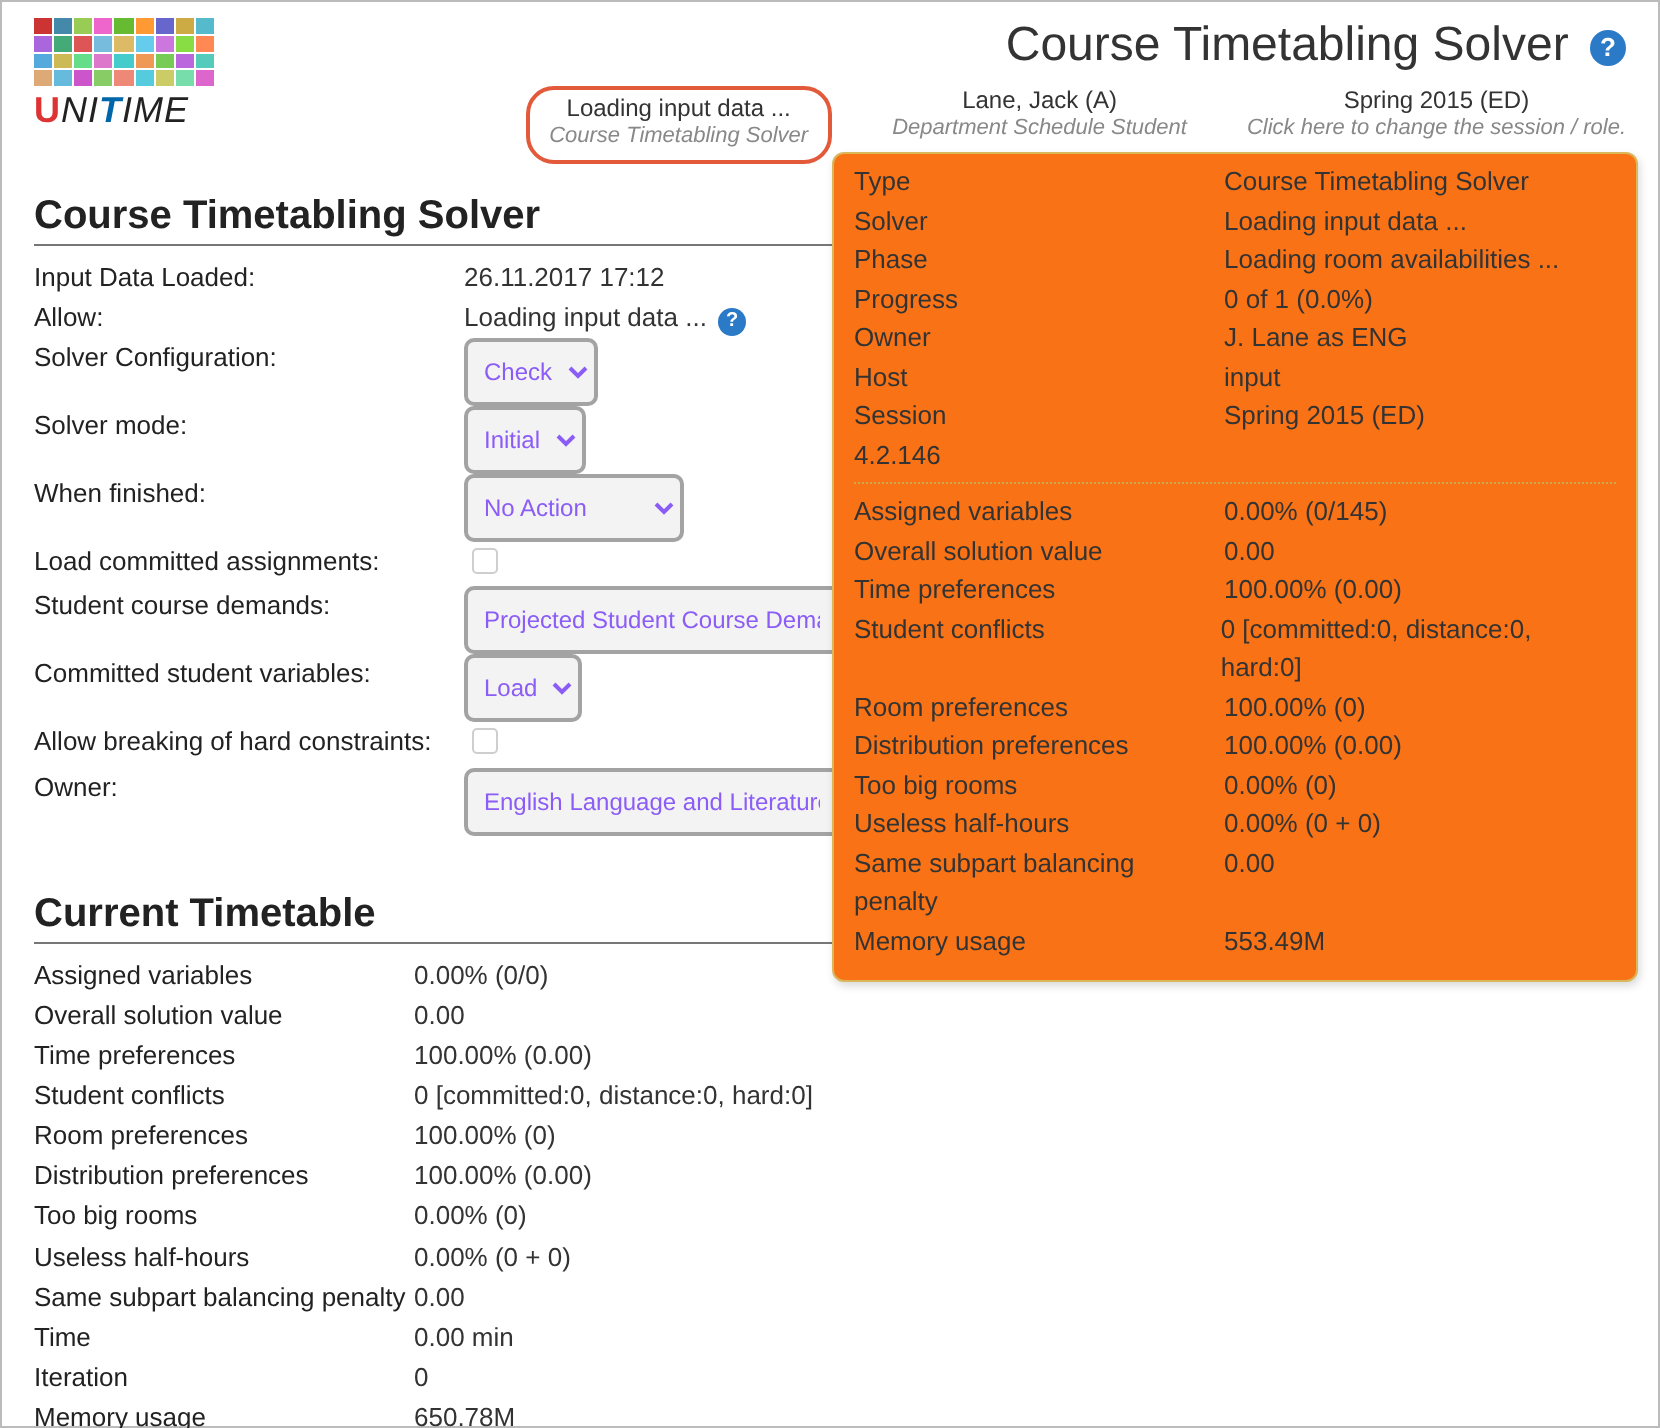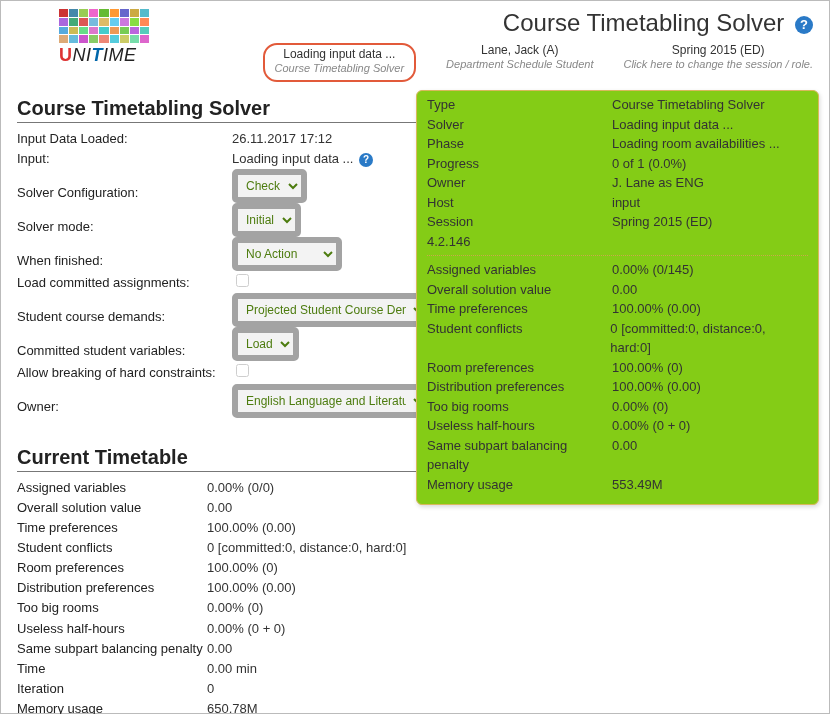--- a/index.html
+++ b/index.html
@@ -24,21 +24,20 @@
     align-items: flex-start;
     gap: 20px;
     height: 70px;
   }
   .logo-block {
     display: flex;
     flex-direction: column;
     align-items: flex-start;
     gap: 2px;
     width: 100px;
-    margin-left: 42px;
   }
   .logo-grid {
     width: 90px;
     height: 34px;
     display: grid;
     grid-template-columns: repeat(9, 1fr);
     grid-template-rows: repeat(4, 1fr);
     gap: 1px;
   }
   .logo-grid div { width:100%; height:100%; }
@@ -93,56 +92,55 @@
   h2.section {
     font-size: 20px;
     font-weight: 600;
     color: #222;
     border-bottom: 1px solid #777;
     margin: 18px 0 6px 0;
     padding-bottom: 2px;
   }
 
   
-  .kv { display:flex; align-items:flex-end; line-height:1.55; font-size:13px; }
+  .kv { display:flex; align-items:flex-start; line-height:1.55; font-size:13px; }
   .kv .k { width: 215px; color:#222; }
   .kv .v { color:#333; }
   .kv .k.narrow { width: 190px; }
 
   .hint-icon {
     display:inline-flex; width:14px; height:14px; border-radius:50%;
     background:#2a7ac7; color:#fff; font-size:10px; font-weight:bold;
     align-items:center; justify-content:center; margin-left:2px;
   }
 
   select {
     font-size:12px;
-    color:#4d7c0f;
-    border:6px solid #a3a3a3;
+    color:#8b5cf6;
+    border:2px solid #a3a3a3;
     border-radius:5px;
     background:#f3f3f3;
     padding:2px 4px;
     height:34px;
   }
   select.wide { width: 260px; }
   input[type=checkbox] { opacity:0.35; }
 
   
   .tooltip {
     position:absolute;
     top: 75px;
     left: 415px;
     width: 403px;
-    background: #84cc16;
+    background: #f97316;
     border: 1px solid #d9b85c;
     border-radius: 6px;
     box-shadow: 1px 2px 4px rgba(0,0,0,0.15);
     padding: 4px 10px 10px 10px;
     font-size: 13px;
-    margin-top: 14px;
   }
   .tooltip .trow { display:flex; line-height:1.5; }
   .tooltip .tk { width: 185px; color:#333; }
   .tooltip .tv { color:#333; }
   .tooltip hr {
     border:none; border-top:1px dotted #caa84b; margin:4px 0;
   }
   .ghost-btn {
     position:absolute;
     font-size:12px;
@@ -224,21 +222,21 @@
   </div>
 
   <h2 class="section">Course Timetabling Solver</h2>
 
   <div class="kv">
       <div class="k">Input Data Loaded:</div>
       <div class="v">26.11.2017 17:12</div>
     </div>
 
   <div class="kv">
-      <div class="k">Input:</div>
+      <div class="k">Allow:</div>
       <div class="v"><span>Loading input data ...</span> <span class="hint-icon">?</span></div>
     </div>
 
   <div class="kv">
       <div class="k">Solver Configuration:</div>
       <div class="v"><select><option>Check</option></select></div>
     </div>
 
   <div class="kv">
       <div class="k">Solver mode:</div>

